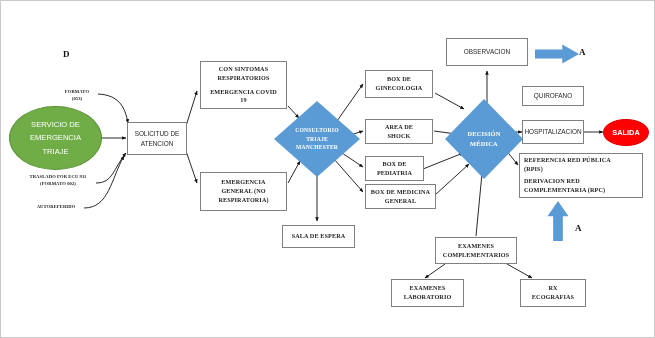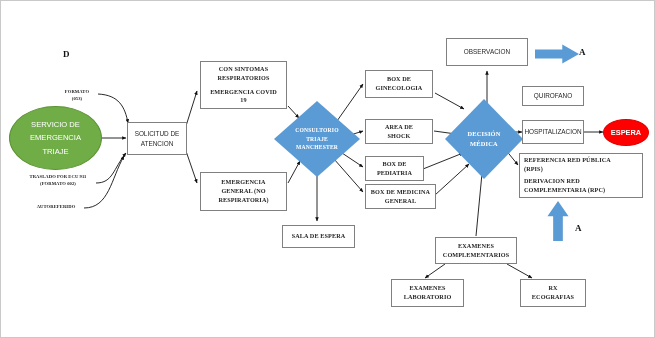--- a/index.html
+++ b/index.html
@@ -198,21 +198,21 @@
 
   <div class="node box sans" style="left:521px;top:85px;width:62px;height:20px;">
     <span>QUIROFANO</span>
   </div>
 
   <div class="node box sans" style="left:521px;top:119px;width:62px;height:24px;">
     <span>HOSPITALIZACION</span>
   </div>
 
   <div class="node ellipse red" style="left:602px;top:118px;width:46px;height:27px;">
-    <span>ESPERA</span>
+    <span>SALIDA</span>
   </div>
 
   <div class="node box" style="left:518px;top:152px;width:124px;height:45px;flex-direction:column;align-items:flex-start;justify-content:center;padding-left:4px;text-align:left;">
     <span>REFERENCIA RED PÚBLICA</span>
     <span>(RPIS)</span>
     <span style="height:5px;"></span>
     <span>DERIVACION RED</span>
     <span>COMPLEMENTARIA (RPC)</span>
   </div>
 

